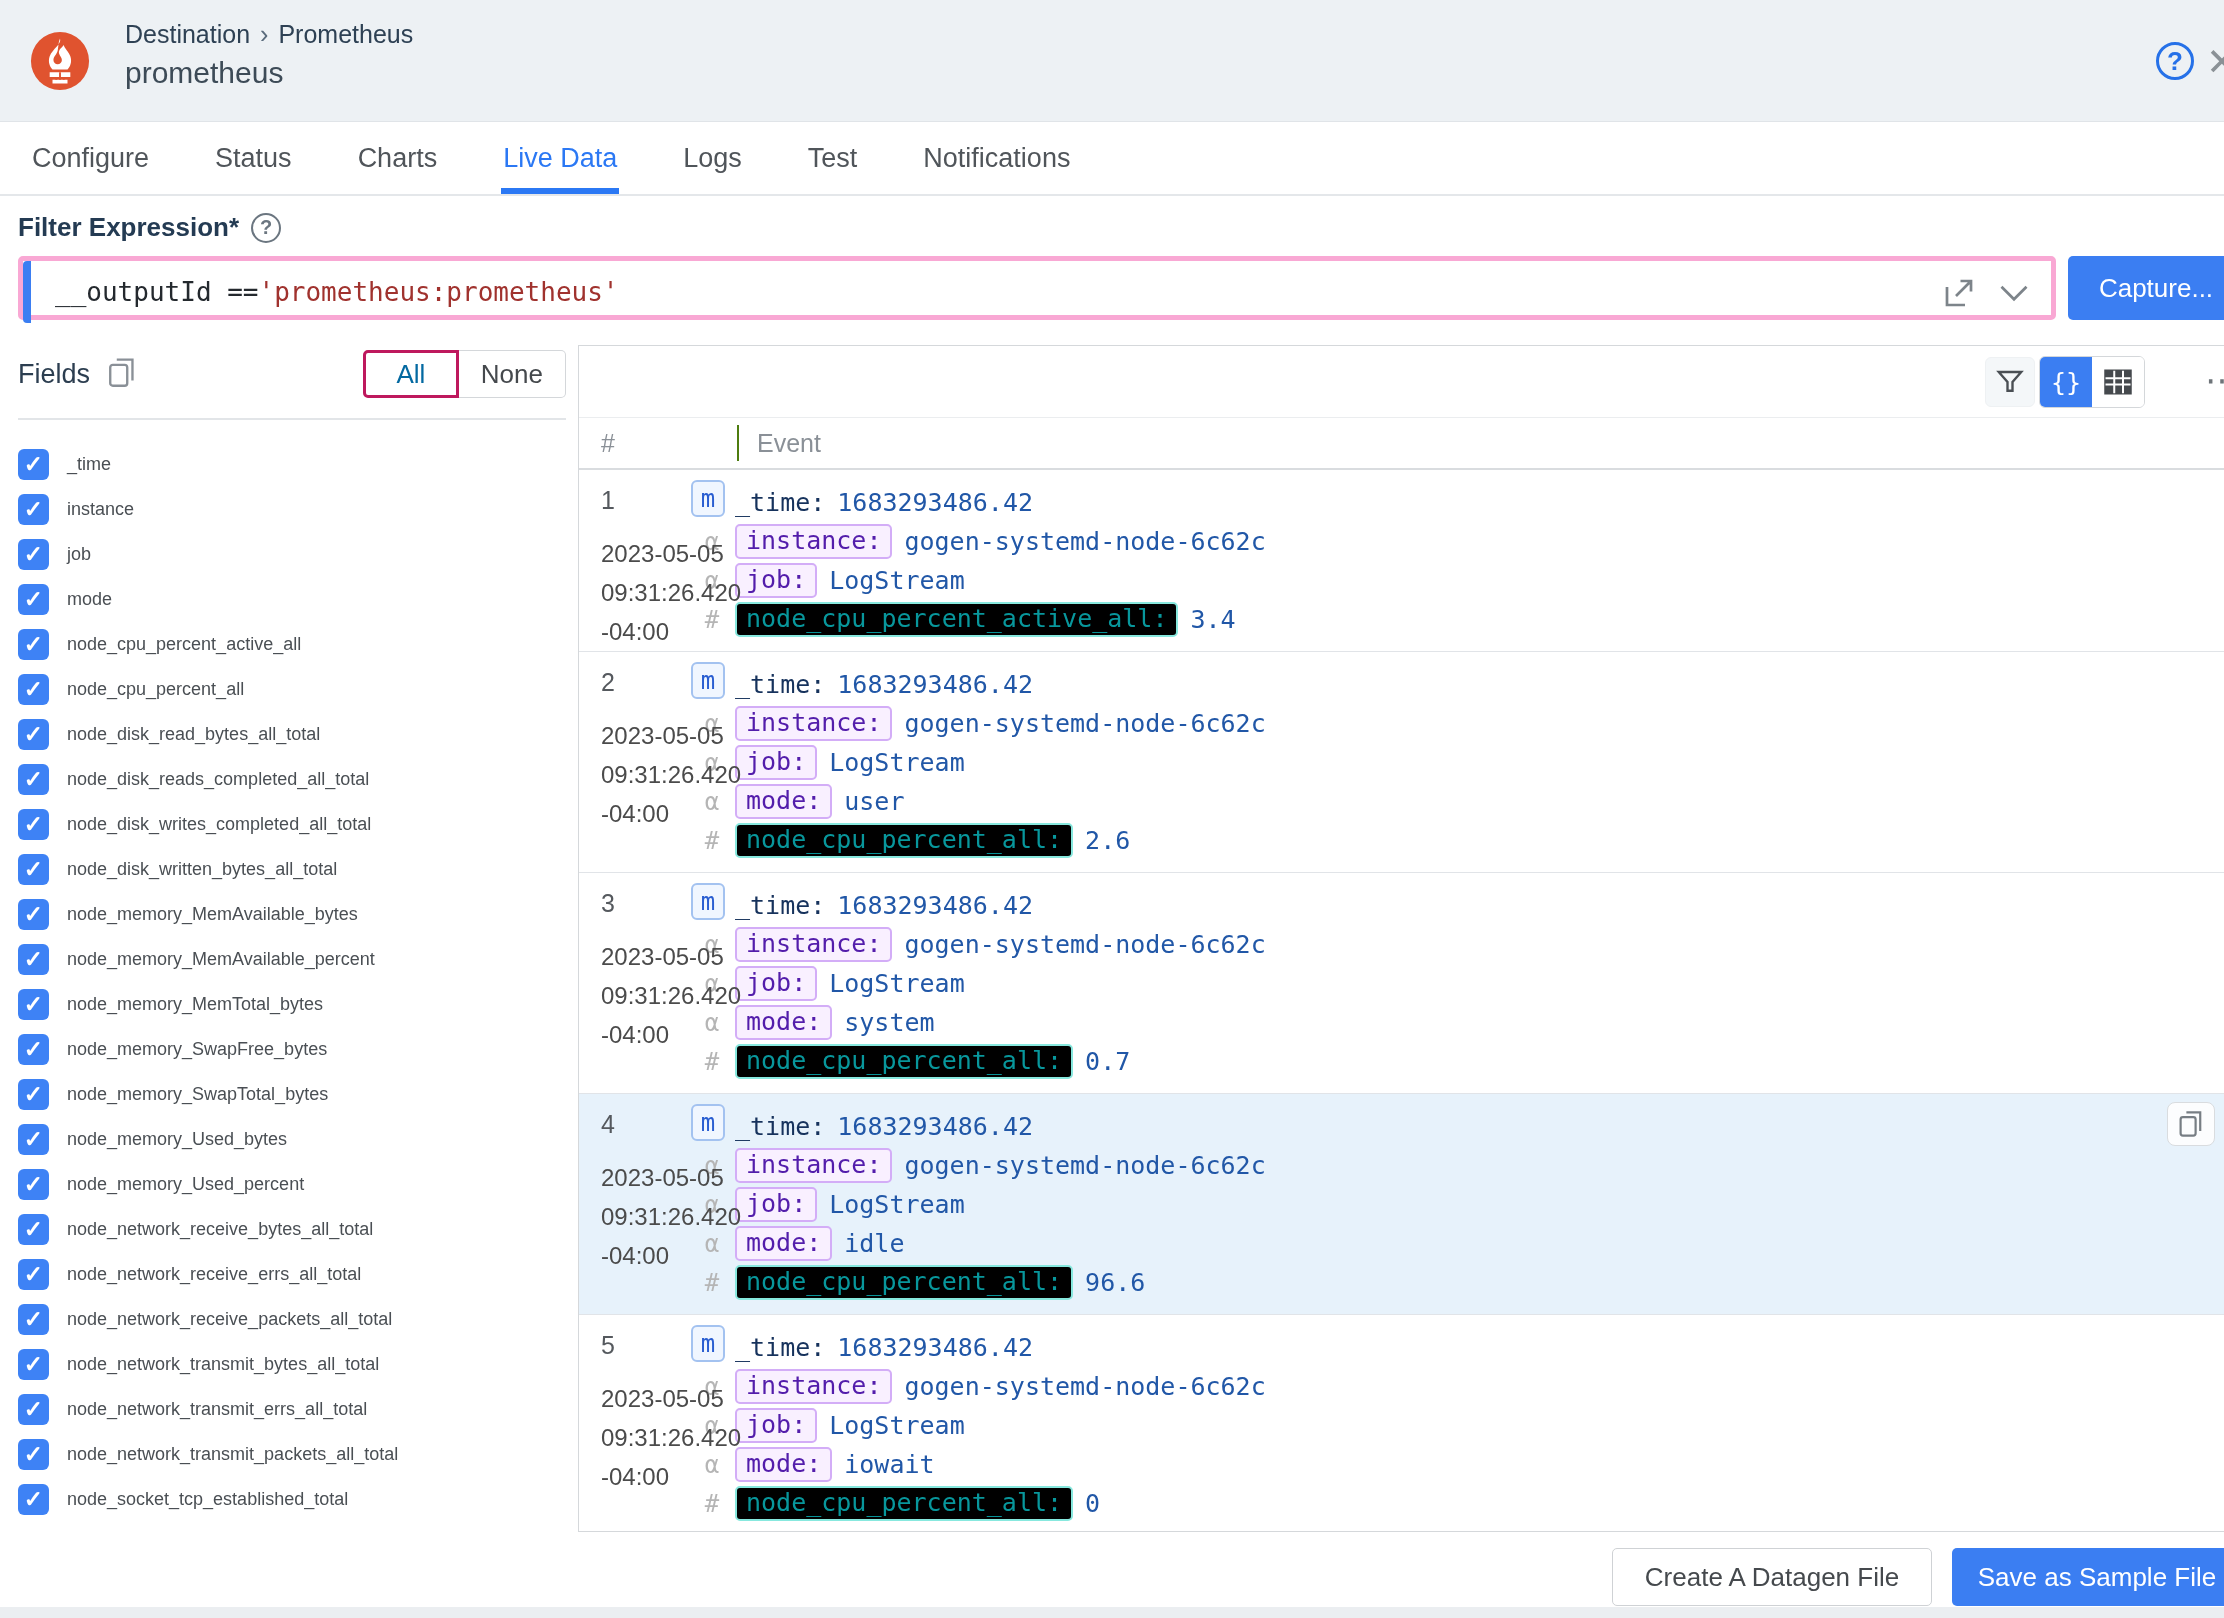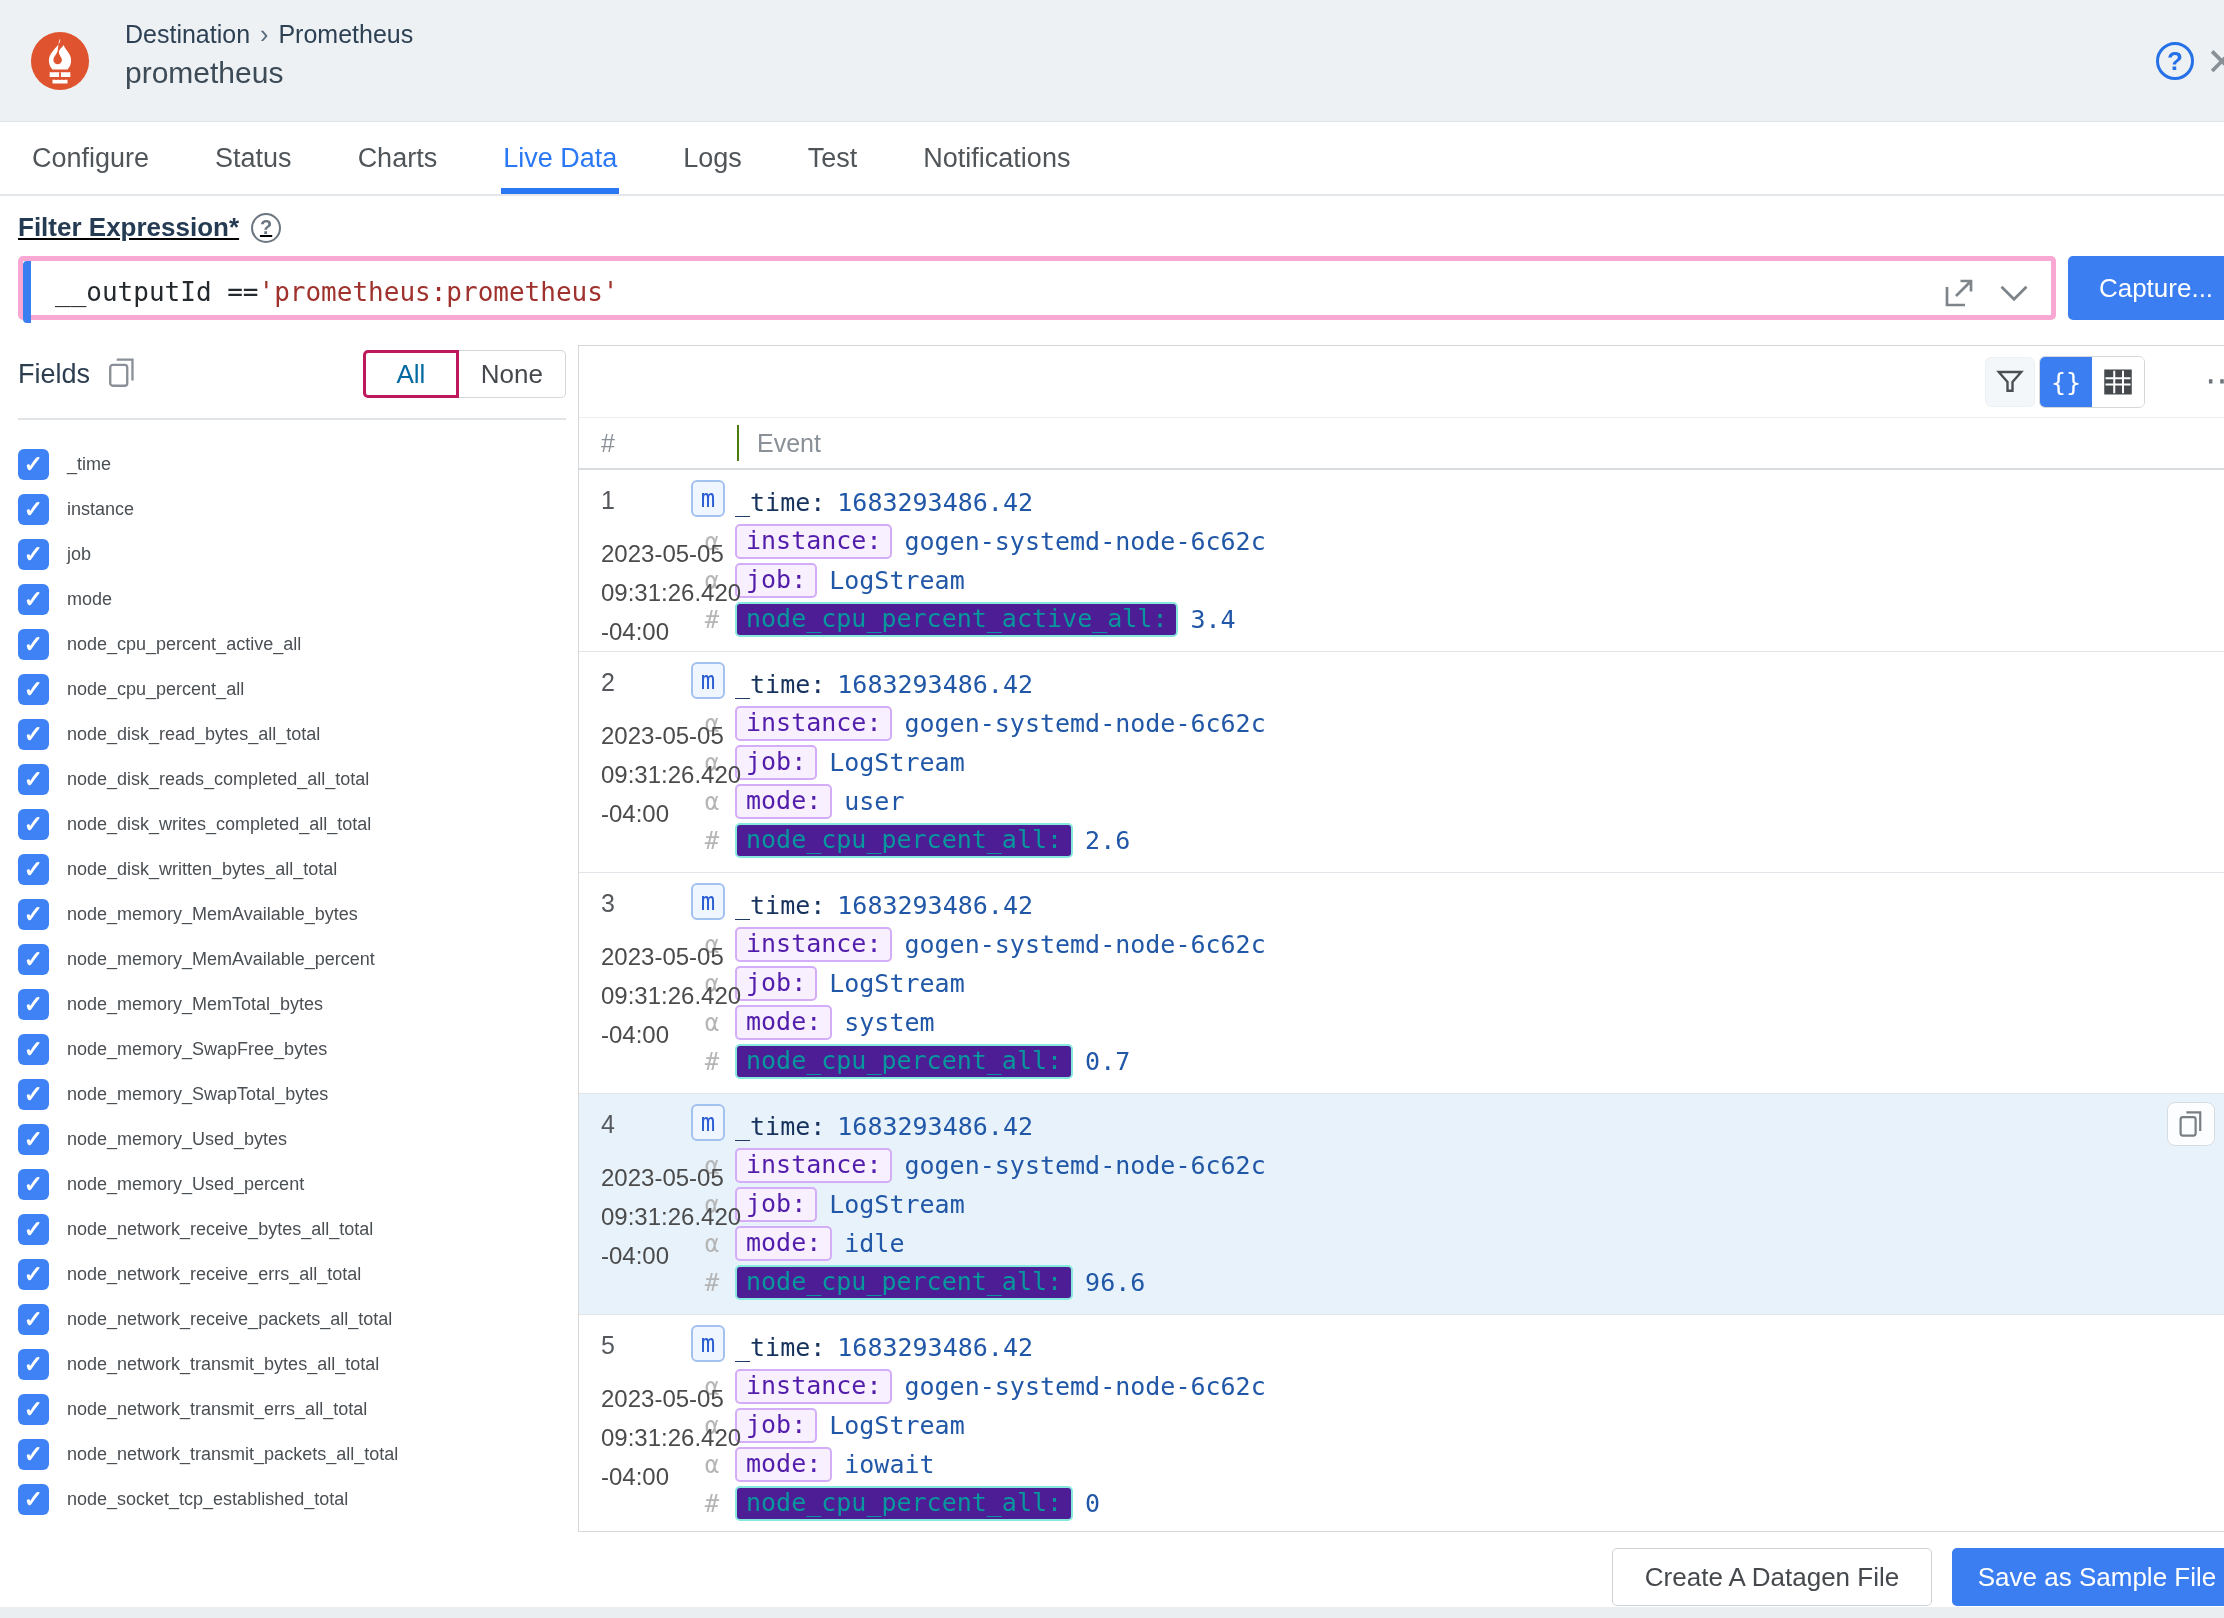--- a/index.html
+++ b/index.html
@@ -14,21 +14,21 @@
   .page-title { position:absolute; left:125px; top:56px; font-size:30px; color:#3d4b57; }
   .header-help { position:absolute; left:2156px; top:42px; width:38px; height:38px; border:3px solid #2671e8; border-radius:50%; color:#2671e8; font-size:26px; font-weight:bold; display:flex; align-items:center; justify-content:center; }
   .header-close { position:absolute; left:2206px; top:40px; font-size:38px; color:#8a9196; }
 
   
   .tabs { position:absolute; left:0; top:122px; width:2224px; height:74px; background:#fff; border-bottom:2px solid #e4e7ea; display:flex; gap:62px; padding-left:30px; }
   .tab { font-size:27px; color:#50555a; display:flex; align-items:center; padding:0 2px; cursor:default; }
   .tab.active { color:#2b78f4; box-shadow:inset 0 -6px 0 #2b78f4; }
 
   
-  .filter-label-row { position:absolute; left:18px; top:212px; display:flex; align-items:center; gap:12px;text-decoration:underline; }
+  .filter-label-row { position:absolute; left:18px; top:212px; display:flex; align-items:center; gap:12px; }
   .filter-label { font-size:26px; font-weight:bold; color:#243b53; }
   .q-icon { width:30px; height:30px; border:2px solid #6b7680; border-radius:50%; color:#6b7680; font-size:20px; font-weight:bold; display:flex; align-items:center; justify-content:center; }
   .filter-input { position:absolute; left:18px; top:256px; width:2038px; height:64px; background:#fff; border:5px solid #f9a8d4; border-radius:5px; }
   .filter-accent { position:absolute; left:0; top:0; width:8px; height:62px; background:#3b7ef2; border-radius:4px 0 0 4px; }
   .filter-code { position:absolute; left:32px; top:0; height:62px; display:flex; align-items:center; font-family:"DejaVu Sans Mono", monospace; font-size:26px; }
   .code-plain { color:#24292e; }
   .code-string { color:#a0322e; }
   .filter-expand-icon { position:absolute; right:74px; top:14px; }
   .filter-chevron-icon { position:absolute; right:22px; top:22px; }
   .capture-btn { position:absolute; left:2068px; top:256px; width:176px; height:64px; background:#3b7ef2; border-radius:5px; color:#fff; font-size:26px; display:flex; align-items:center; justify-content:center; }
@@ -63,21 +63,21 @@
   .event-row:first-child { border-top:none; }
   .event-row.highlight { background:#e7f2fb; }
   .row-index { position:absolute; left:22px; top:16px; font-size:25px; color:#55595e; }
   .m-badge { position:absolute; left:112px; top:10px; width:34px; height:37px; background:#f0f6ff; border:2px solid #a3c2f0; border-radius:6px; color:#2a5ed1; font-family:"DejaVu Sans Mono", monospace; font-size:24px; display:flex; align-items:center; justify-content:center; }
   .row-ts { position:absolute; left:22px; top:64px; font-size:24px; color:#4b4b4b; line-height:39px; }
   .row-lines { margin-left:122px; }
   .event-line { height:39px; display:flex; align-items:center; gap:12px; }
   .type-glyph { width:22px; color:#b5b5b5; font-family:"DejaVu Sans Mono", monospace; font-size:24px; text-align:center; }
   .badge-key { font-family:"DejaVu Sans Mono", monospace; font-size:25px; padding:0px 9px 2px 9px; border-radius:5px; border:2px solid; }
   .badge-key.string { background:#f9f0ff; border-color:#d3adf7; color:#531dab; }
-  .badge-key.metric { background:#4c1d95; border-color:#87e8de; color:#08979c; }
+  .badge-key.metric { background:#000000; border-color:#87e8de; color:#08979c; }
   .key-plain { font-family:"DejaVu Sans Mono", monospace; font-size:25px; color:#16325c; }
   .line-value { font-family:"DejaVu Sans Mono", monospace; font-size:25px; color:#2157a7; }
   .copy-btn { position:absolute; right:12px; top:8px; width:48px; height:44px; background:#fcfdfe; border:1px solid #d9dcdf; border-radius:8px; display:flex; align-items:center; justify-content:center; }
 
   
   .datagen-btn { position:absolute; left:1612px; top:1548px; width:320px; height:58px; background:#fff; border:1px solid #cfd2d5; border-radius:5px; font-size:26px; color:#45494d; display:flex; align-items:center; justify-content:center; }
   .sample-btn { position:absolute; left:1952px; top:1548px; width:290px; height:58px; background:#3b7ef2; border-radius:5px; font-size:26px; color:#fff; display:flex; align-items:center; justify-content:center; }
   .bottom-strip { position:absolute; left:0; top:1607px; width:2224px; height:11px; background:#ebeef1; }
 </style>
 </head>

